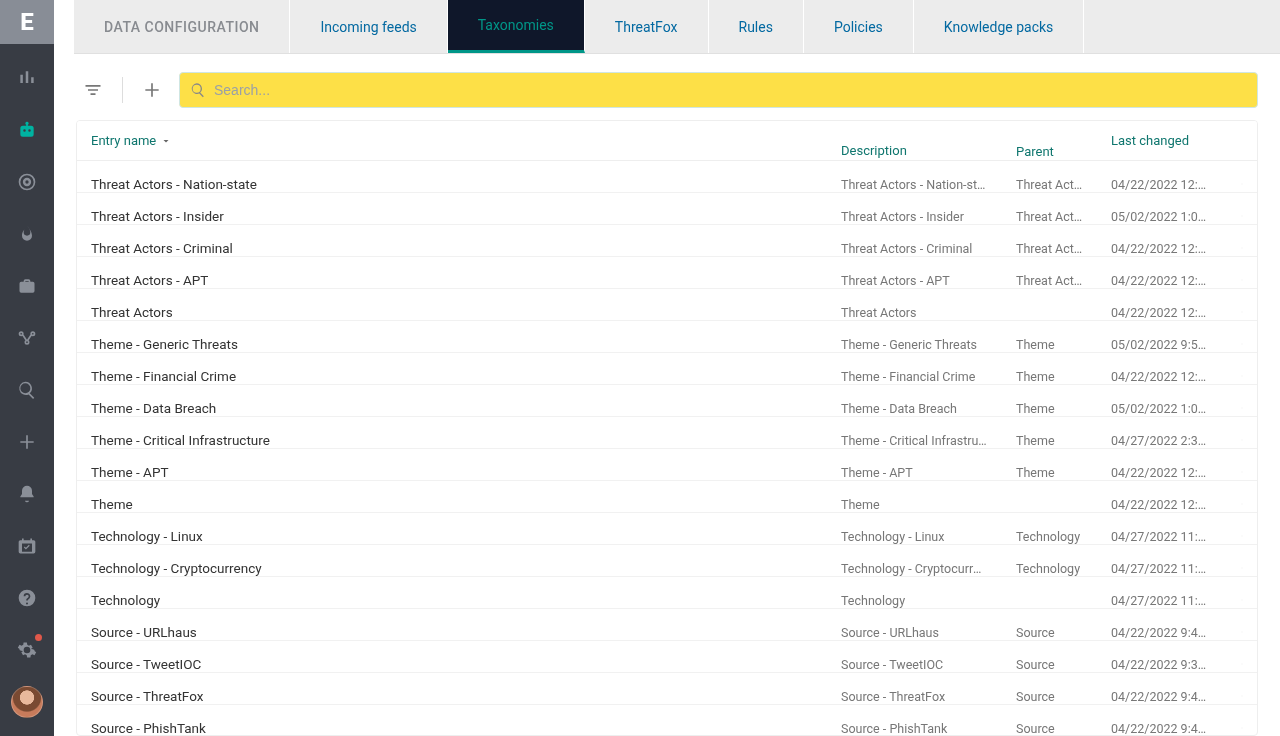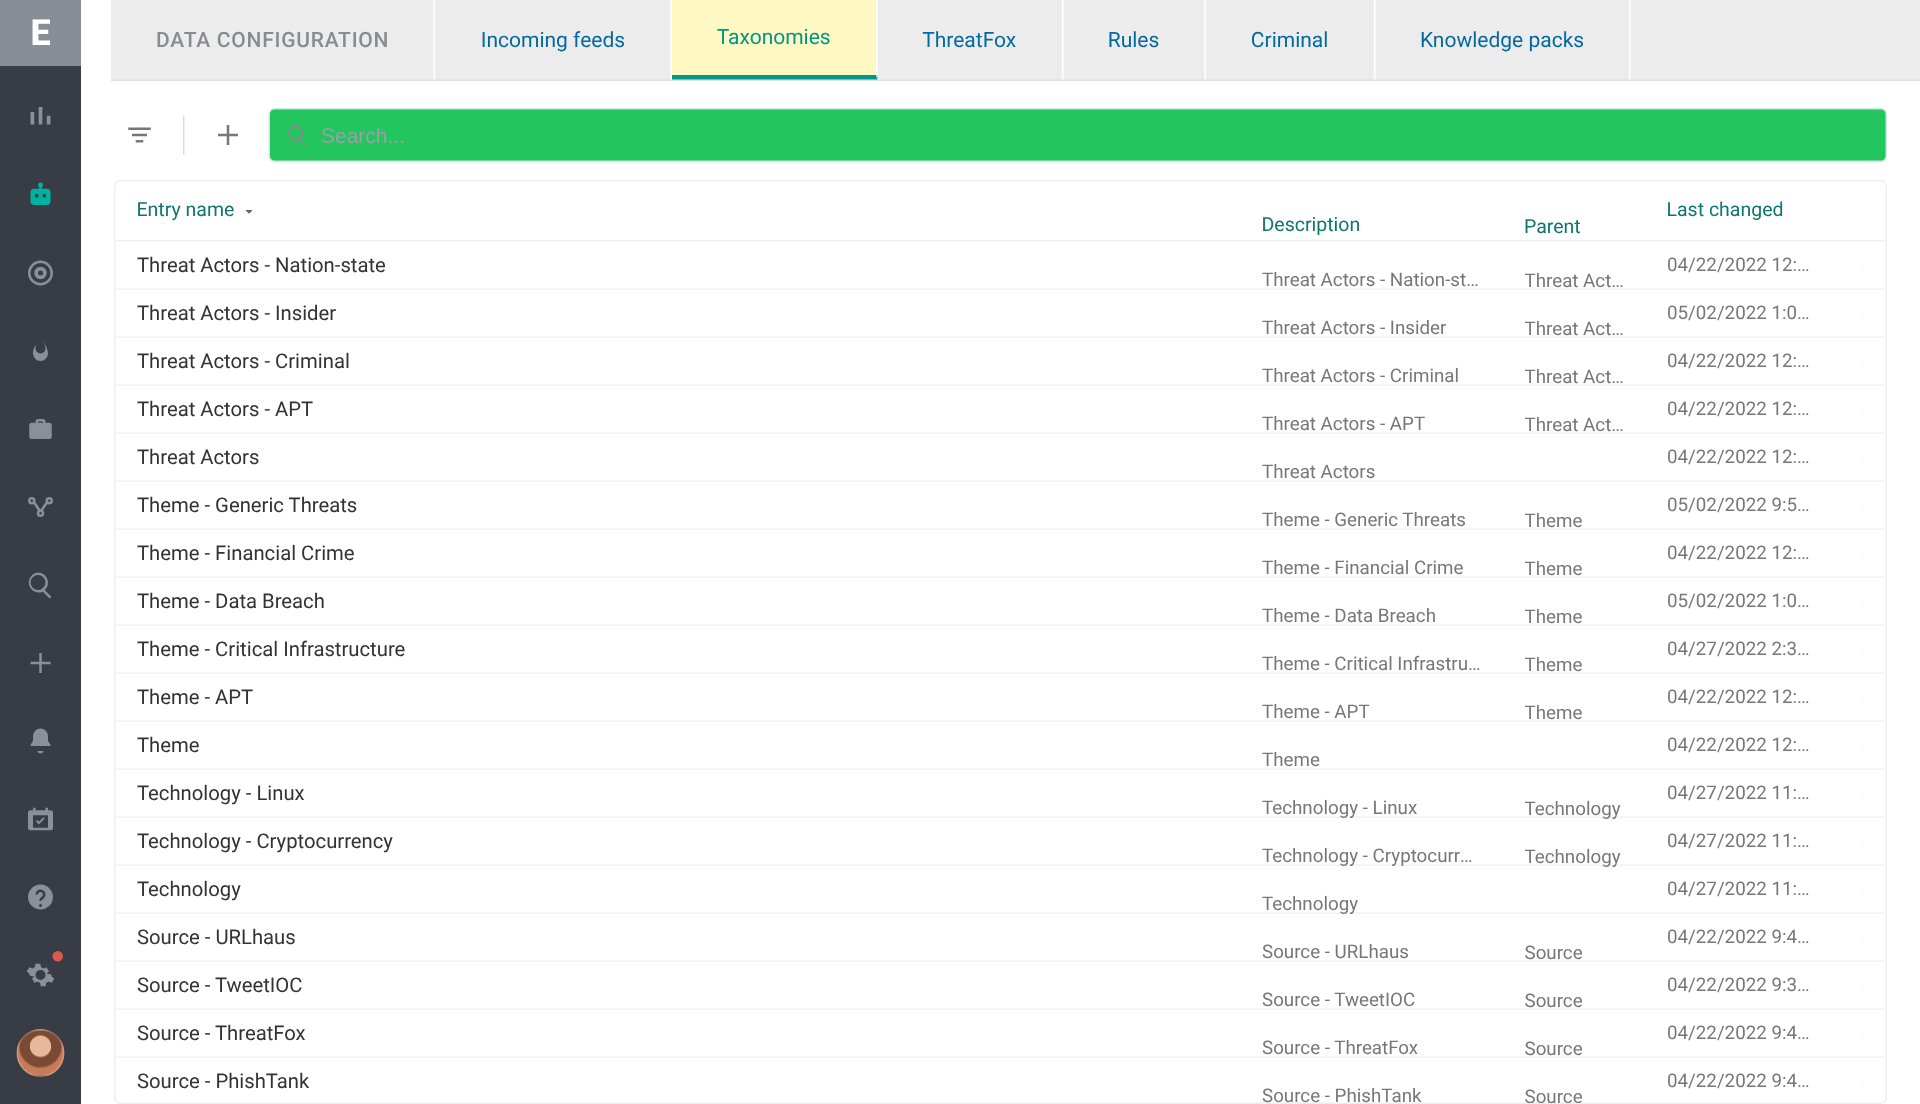--- a/index.html
+++ b/index.html
@@ -17,46 +17,46 @@
   .avatar { width: 32px; height: 32px; border-radius: 50%; background: #c77b5b; margin: 10px 0; background-image: radial-gradient(circle at 50% 35%, #e8b89c 0%, #e8b89c 28%, #7a4a32 30%, #7a4a32 55%, #c77b5b 60%); border: 1px solid #fff3; }
   .dot-badge { position: absolute; top: 10px; right: 12px; width: 7px; height: 7px; border-radius: 50%; background: #e0584a; }
 
   
   .main { flex: 1; display: flex; flex-direction: column; height: 100%; overflow: hidden; }
 
   
   .tabs { display: flex; height: 54px; background: #ececec; border-bottom: 1px solid #e0e0e0; margin-left: 20px; }
   .tab { padding: 0 30px; display: flex; align-items: center; justify-content: center; font-size: 14px; color: #0369a1; border-right: 1px solid #fff; cursor: pointer; white-space: nowrap; }
   .tab.section-label { font-weight: 500; color: #888b90; letter-spacing: 0.5px; cursor: default; }
-  .tab.active { color: #009688; border-bottom: 3px solid #009688; background: #fef9c3; text-align: right; }
+  .tab.active { color: #009688; border-bottom: 3px solid #009688; background: #0f172a; text-align: right; }
 
   
   .toolbar { display: flex; align-items: center; padding: 18px 22px 12px 22px; gap: 10px; }
   .icon-btn { width: 34px; height: 34px; display: flex; align-items: center; justify-content: center; cursor: pointer; border-radius: 4px; }
   .icon-btn svg { width: 20px; height: 20px; fill: #777; }
   .vdiv { width: 1px; height: 26px; background: #ddd; margin: 0 2px; }
-  .search-wrap { flex: 1; display: flex; align-items: center; background: #22c55e; border: 1px solid #cfe6e3; border-radius: 4px; height: 36px; padding: 0 10px; gap: 8px; }
+  .search-wrap { flex: 1; display: flex; align-items: center; background: #fde047; border: 1px solid #cfe6e3; border-radius: 4px; height: 36px; padding: 0 10px; gap: 8px; }
   .search-wrap svg { width: 16px; height: 16px; fill: #888; }
   .search-wrap input { flex: 1; border: none; background: transparent; outline: none; font-size: 14px; color: #333; }
   .search-wrap input::placeholder { color: #9aa0a6; }
 
   
   .table-wrap { margin: 0 22px 0 22px; border: 1px solid #eee; border-radius: 4px; overflow: hidden; flex: 1; display: flex; flex-direction: column; }
   .thead { display: flex; align-items: center; height: 40px; border-bottom: 1px solid #eee; font-size: 13px; color: #0f766e; background: #fff; }
   .th { padding: 0 14px; display: flex; align-items: center; gap: 4px; }
   .th.sortable { cursor: pointer; }
   .th .chev { width: 12px; height: 12px; fill: #666; }
   .col-name { flex: 1 1 auto; }
   .col-desc { width: 175px; flex: 0 0 175px; margin-top: 20px; }
   .col-parent { width: 95px; flex: 0 0 95px; margin-top: 22px; }
   .col-date { width: 130px; flex: 0 0 130px; }
   .col-actions { width: 30px; flex: 0 0 30px; }
 
   .tbody { overflow-y: auto; flex: 1; }
-  .tr { display: flex; align-items: center; height: 32px; border-bottom: 1px solid #f1f1f1; font-size: 13px; }
+  .tr { display: flex; align-items: flex-end; height: 32px; border-bottom: 1px solid #f1f1f1; font-size: 13px; }
   .td { padding: 0 14px; white-space: nowrap; overflow: hidden; text-overflow: ellipsis; }
   .td.col-name { color: #333; font-size: 13.5px; }
   .td.col-desc { color: #777; font-size: 12.5px; }
   .td.col-parent { color: #777; font-size: 12.5px; }
   .td.col-date { color: #777; font-size: 12.5px; }
   .td.col-actions { display: flex; align-items: center; justify-content: center; cursor: pointer; }
   .td.col-actions svg { width: 16px; height: 16px; fill: #888; }
 
   
   .cursor { position: absolute; left: 108px; top: 108px; pointer-events: none; font-size: 18px; color: #000; }
@@ -135,21 +135,21 @@
 </div>
 
 <div class="main">
 
   <div class="tabs">
     <div class="tab section-label">DATA CONFIGURATION</div>
     <div class="tab">Incoming feeds</div>
     <div class="tab active">Taxonomies</div>
     <div class="tab">ThreatFox</div>
     <div class="tab">Rules</div>
-    <div class="tab">Criminal</div>
+    <div class="tab">Policies</div>
     <div class="tab">Knowledge packs</div>
   </div>
 
   <div class="toolbar">
     <div class="icon-btn">
       <svg viewBox="0 0 24 24">
           <path d="M3 6h18v2H3V6zm3 5h12v2H6v-2zm3 5h6v2H9v-2z"></path>
         </svg>
     </div>
     <div class="vdiv"></div>

